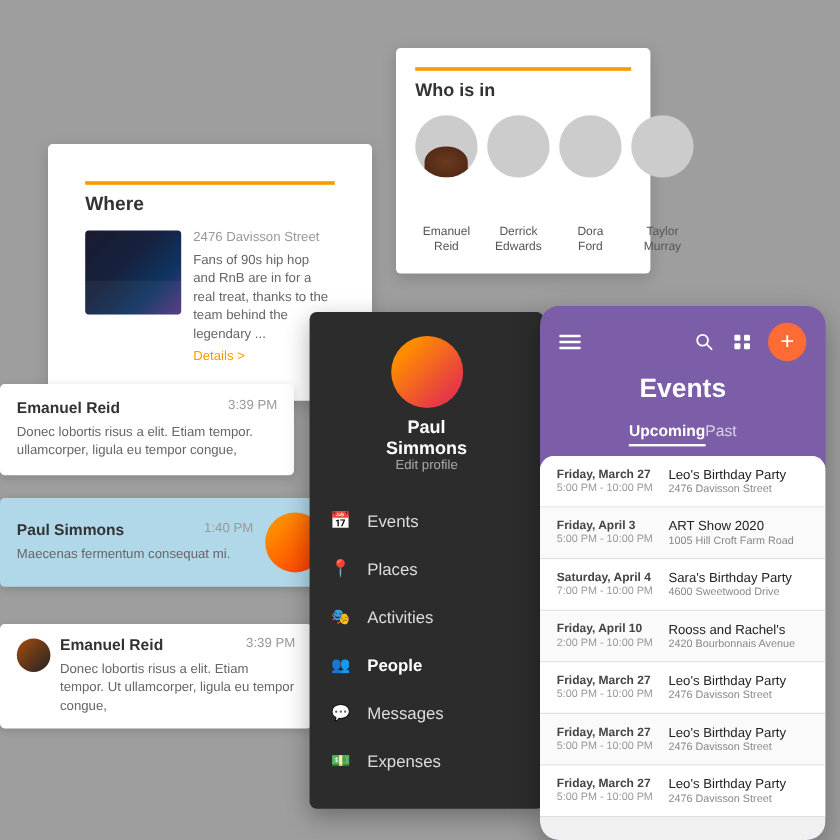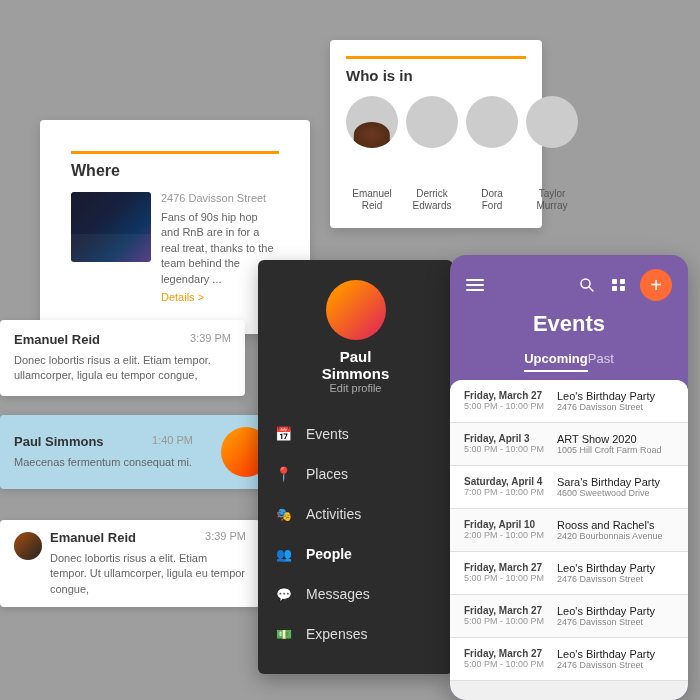--- a/index.html
+++ b/index.html
@@ -141,21 +141,21 @@
       position: absolute;
       top: 415px;
       left: 0px;
       width: 285px;
       background: #b0d8e8;
       border-radius: 4px;
       padding: 12px 14px;
       box-shadow: 0 2px 8px rgba(0,0,0,0.15);
       display: flex;
       align-items: center;
-      gap: 28px;
+      gap: 10px;
     }
     .chat-message-2 .chat-content { flex: 1; }
     .chat-message-2 .chat-avatar {
       width: 50px;
       height: 50px;
       border-radius: 50%;
       background: linear-gradient(135deg, #ff8c00 20%, #ff4500 80%);
       flex-shrink: 0;
     }
     .chat-message-3-wrap {

